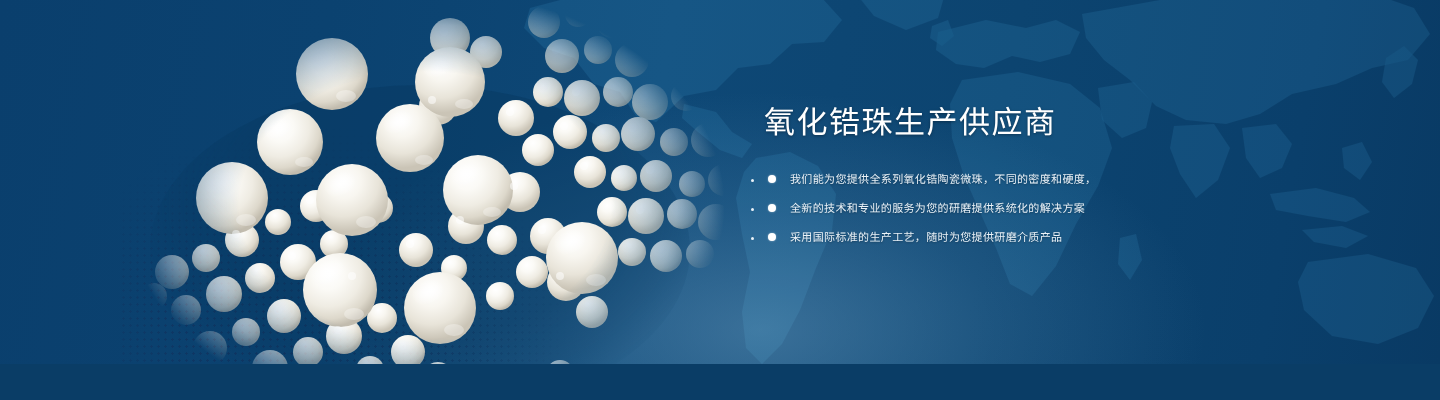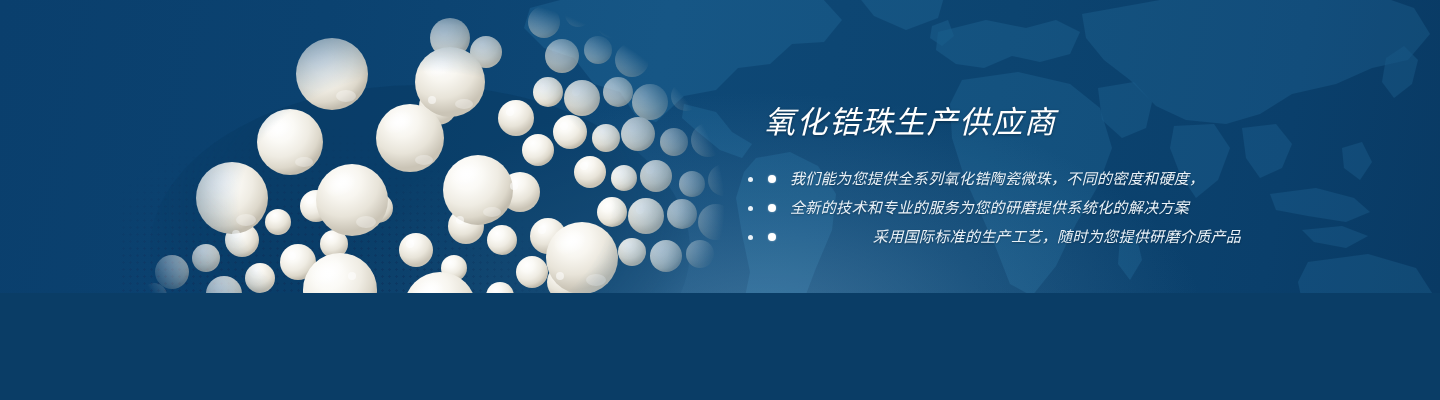--- a/index.html
+++ b/index.html
@@ -7,28 +7,27 @@
 
   html, body {
     width:1440px; height:400px;
     overflow:hidden;
     background:#0a3d66;
     font-family:"Liberation Sans","DejaVu Sans",sans-serif;
   }
 
   .banner {
     position:relative;
-    width:1440px; height:293px;
+    width:1440px; height:364px;
     overflow:hidden;
     background:
       
       radial-gradient(ellipse 620px 330px at 760px 330px, rgba(120,170,205,0.42) 0%, rgba(90,145,185,0.22) 38%, rgba(40,90,135,0.0) 72%),
       
       linear-gradient(100deg, #0a3f6d 0%, #0b4270 22%, #0e4876 45%, #0c4470 68%, #0a3f6b 88%, #093a64 100%);
-    font-style: italic;
   }
 
   
   .worldmap {
     position:absolute;
     left:470px; top:-28px;
     width:1010px; height:470px;
     opacity:0.30;
     pointer-events:none;
     mix-blend-mode:screen;
@@ -74,26 +73,26 @@
     white-space:nowrap;
   }
 
   .points { margin-top:26px; }
 
   .point {
     position:relative;
     padding-left:26px;
     margin-bottom:7px;
     color:#eaf2f8;
-    font-size:15px;
+    font-size:11px;
     line-height:22px;
     letter-spacing:0.35px;
     text-shadow:0 1px 2px rgba(0,0,0,0.3);
   }
-  .point:last-child { margin-bottom:0;text-align:center; }
+  .point:last-child { margin-bottom:0; }
 
   .dot {
     position:absolute;
     left:4px; top:7px;
     width:8px; height:8px;
     border-radius:50%;
     background:#ffffff;
     box-shadow:0 0 2px rgba(255,255,255,0.5);
   }
 

